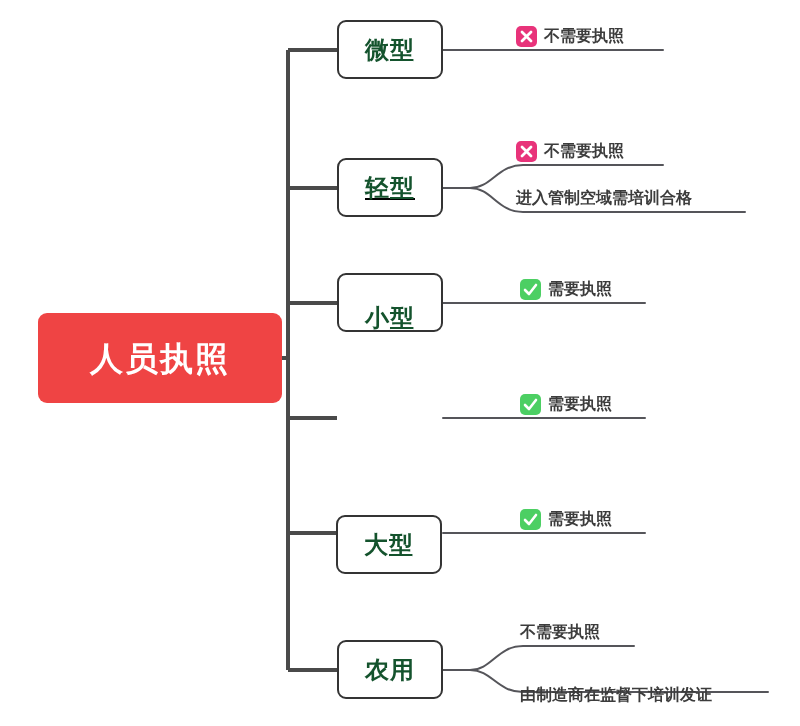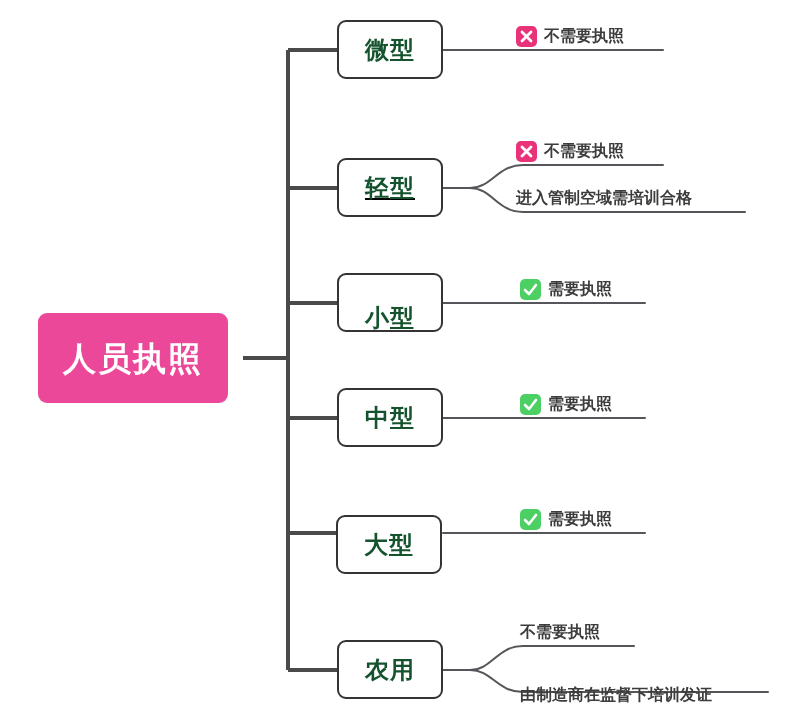--- a/index.html
+++ b/index.html
@@ -24,23 +24,23 @@
     width: 800px;
     height: 726px;
     pointer-events: none;
   }
 
   
   .root-node {
     position: absolute;
     left: 38px;
     top: 313px;
-    width: 190px;
+    width: 244px;
     height: 90px;
-    background: #ec4899;
+    background: #ef4444;
     border-radius: 9px;
     display: flex;
     align-items: center;
     justify-content: center;
     box-sizing: border-box;
   }
   .root-label {
     color: #ffffff;
     font-size: 33px;
     font-weight: bold;
@@ -187,23 +187,20 @@
   </div>
   <div class="leaf" style="left:520px; top:275px;">
     <span class="icon icon-check">
       <svg viewBox="0 0 21 21" xmlns="http://www.w3.org/2000/svg">
         <path d="M5 11 L9 15 L16 6" stroke="#ffffff" stroke-width="2.6" stroke-linecap="round" stroke-linejoin="round" fill="none"></path>
       </svg>
     </span>
     <span class="leaf-text">需要执照</span>
   </div>
 
-  <div class="branch-node" style="left:337px; top:388px;">
-    <span class="branch-label">中型</span>
-  </div>
   <div class="leaf" style="left:520px; top:390px;">
     <span class="icon icon-check">
       <svg viewBox="0 0 21 21" xmlns="http://www.w3.org/2000/svg">
         <path d="M5 11 L9 15 L16 6" stroke="#ffffff" stroke-width="2.6" stroke-linecap="round" stroke-linejoin="round" fill="none"></path>
       </svg>
     </span>
     <span class="leaf-text">需要执照</span>
   </div>
 
   <div class="branch-node" style="left:336px; top:503px;margin-top:12px;">

